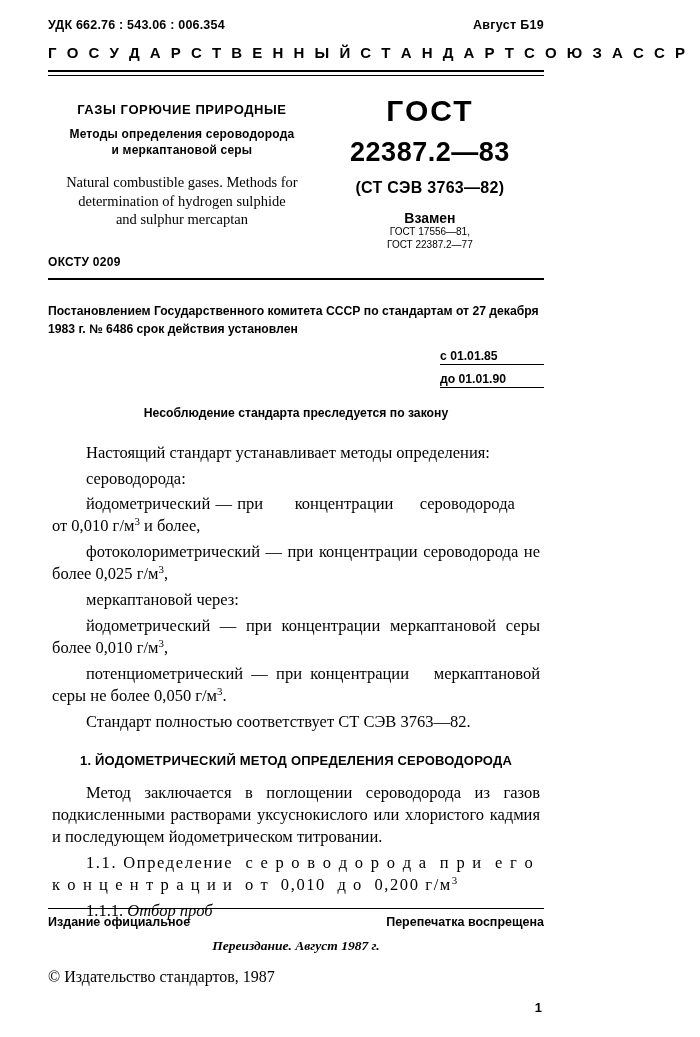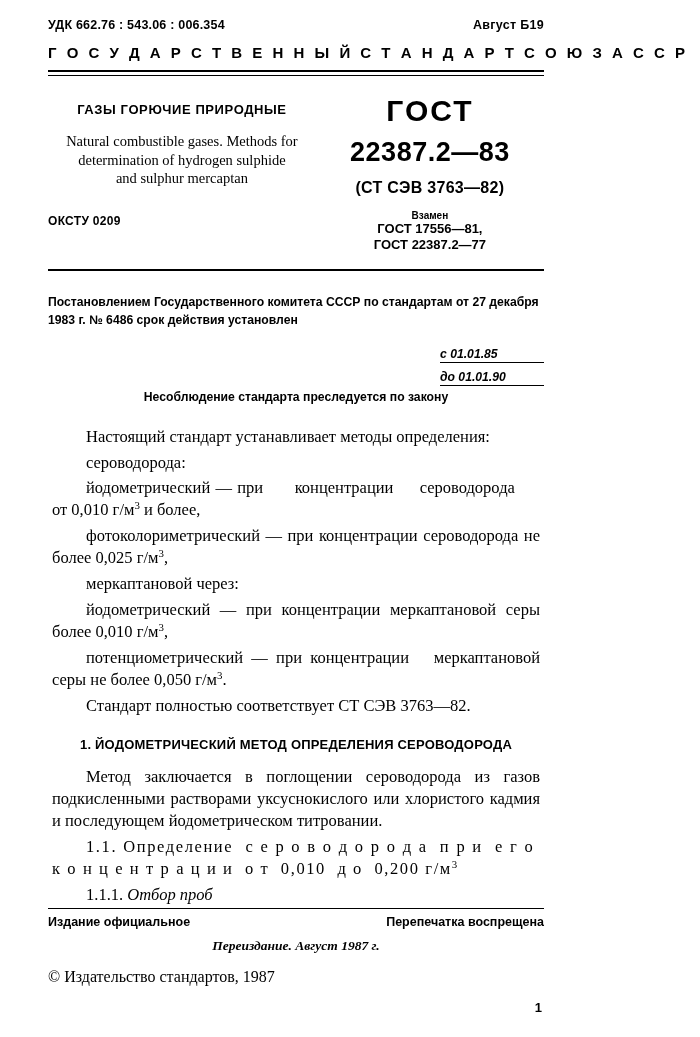--- a/index.html
+++ b/index.html
@@ -123,60 +123,60 @@
   .gost-st {
     font-family: Liberation Sans, sans-serif;
     font-weight: bold;
     font-size: 16px;
     margin-top: 11px;
     letter-spacing: 0.3px;
   }
   .vzamen-label {
     font-family: "Liberation Sans", sans-serif;
     font-weight: bold;
+    font-size: 14px;
+    margin-top: 13px;
+  }
+  .vzamen-line {
+    font-family: "Liberation Sans", sans-serif;
+    font-weight: normal;
     font-size: 10px;
-    margin-top: 13px;
-  }
-  .vzamen-line {
-    font-family: "Liberation Sans", sans-serif;
-    font-weight: bold;
-    font-size: 13px;
     line-height: 1.25;
   }
 
   
   .decree {
     font-family: "Liberation Sans", sans-serif;
     font-weight: bold;
     font-size: 12.2px;
     line-height: 1.5;
     margin-top: 22px;
     text-align: left;
   }
   .dates {
-    margin-top: 14px;
+    margin-top: 7px;
     text-align: right;
-    font-style: italic;
   }
   .date-item {
     font-family: "Liberation Sans", sans-serif;
     font-weight: bold;
     font-size: 12.2px;
     display: inline-block;
     border-bottom: 1.4px solid #000;
     padding-bottom: 1px;
     margin-bottom: 4px;
     min-width: 104px;
     text-align: left;
   }
   .warning {
     font-family: "Liberation Sans", sans-serif;
     font-weight: bold;
     font-size: 12.2px;
     text-align: center;
+    margin-top: 14px;
   }
 
   
   .body-text {
     margin-top: 22px;
     font-size: 16.5px;
     line-height: 1.33;
     text-align: justify;
   }
   .body-text p {
@@ -256,20 +256,24 @@
     </div>
 
     <div class="gost-header">Г О С У Д А Р С Т В Е Н Н Ы Й   С Т А Н Д А Р Т   С О Ю З А   С С Р</div>
 
     <div class="rule-thick"></div>
     <div class="rule-thin"></div>
 
     <div class="title-block">
       <div class="title-left">
         <div class="t-name">ГАЗЫ ГОРЮЧИЕ ПРИРОДНЫЕ</div>
+        <div class="t-sub">
+          <div>Методы определения сероводорода</div>
+          <div>и меркаптановой серы</div>
+        </div>
         <div class="t-eng">
           <div>Natural combustible gases. Methods for</div>
           <div>determination of hydrogen  sulphide</div>
           <div>and sulphur mercaptan</div>
         </div>
         <div class="okstu">ОКСТУ 0209</div>
       </div>
       <div class="title-right">
         <div class="gost-word">ГОСТ</div>
         <div class="gost-number">22387.2—83</div>

